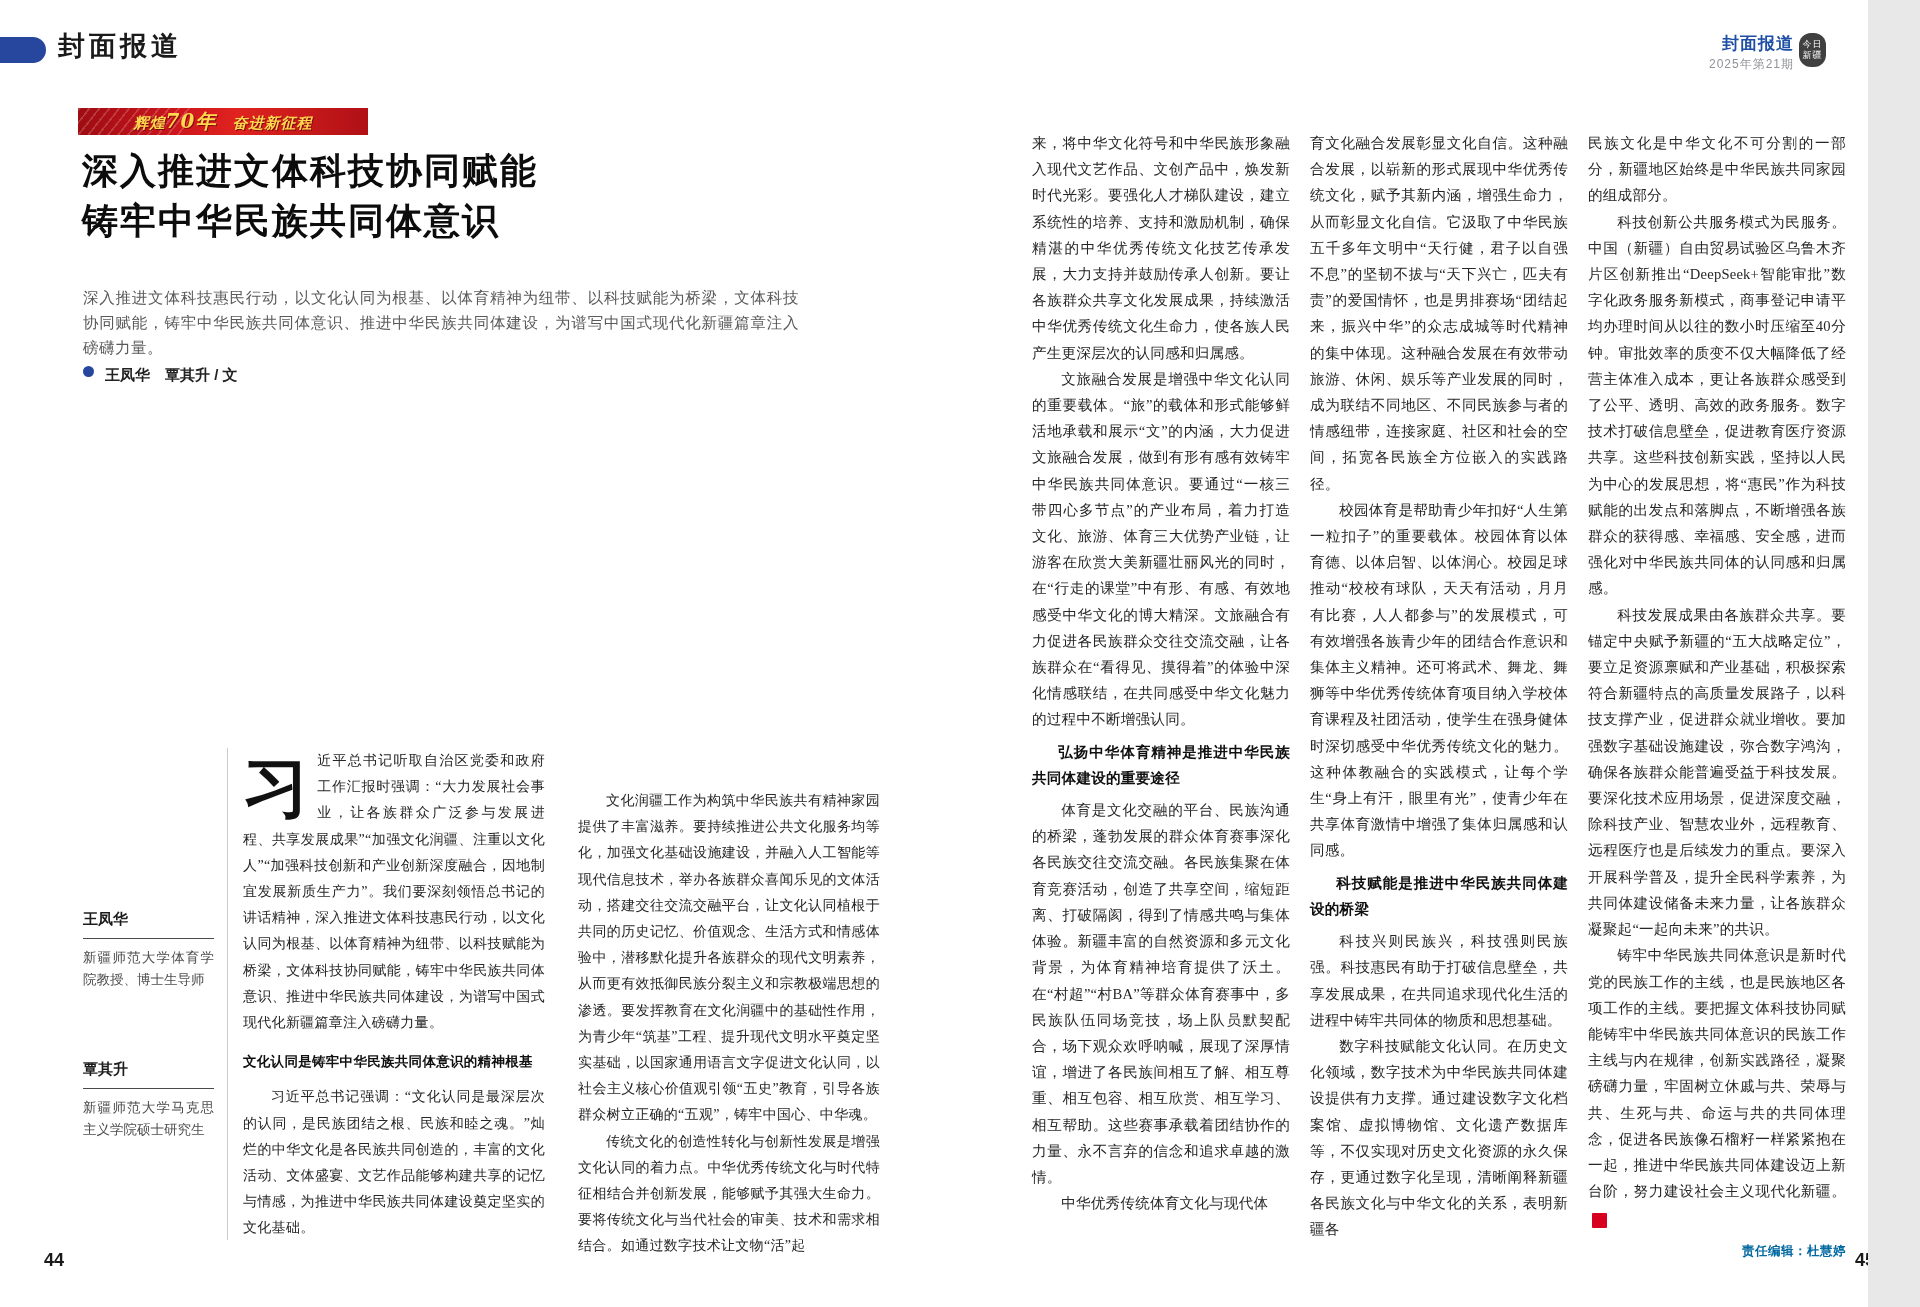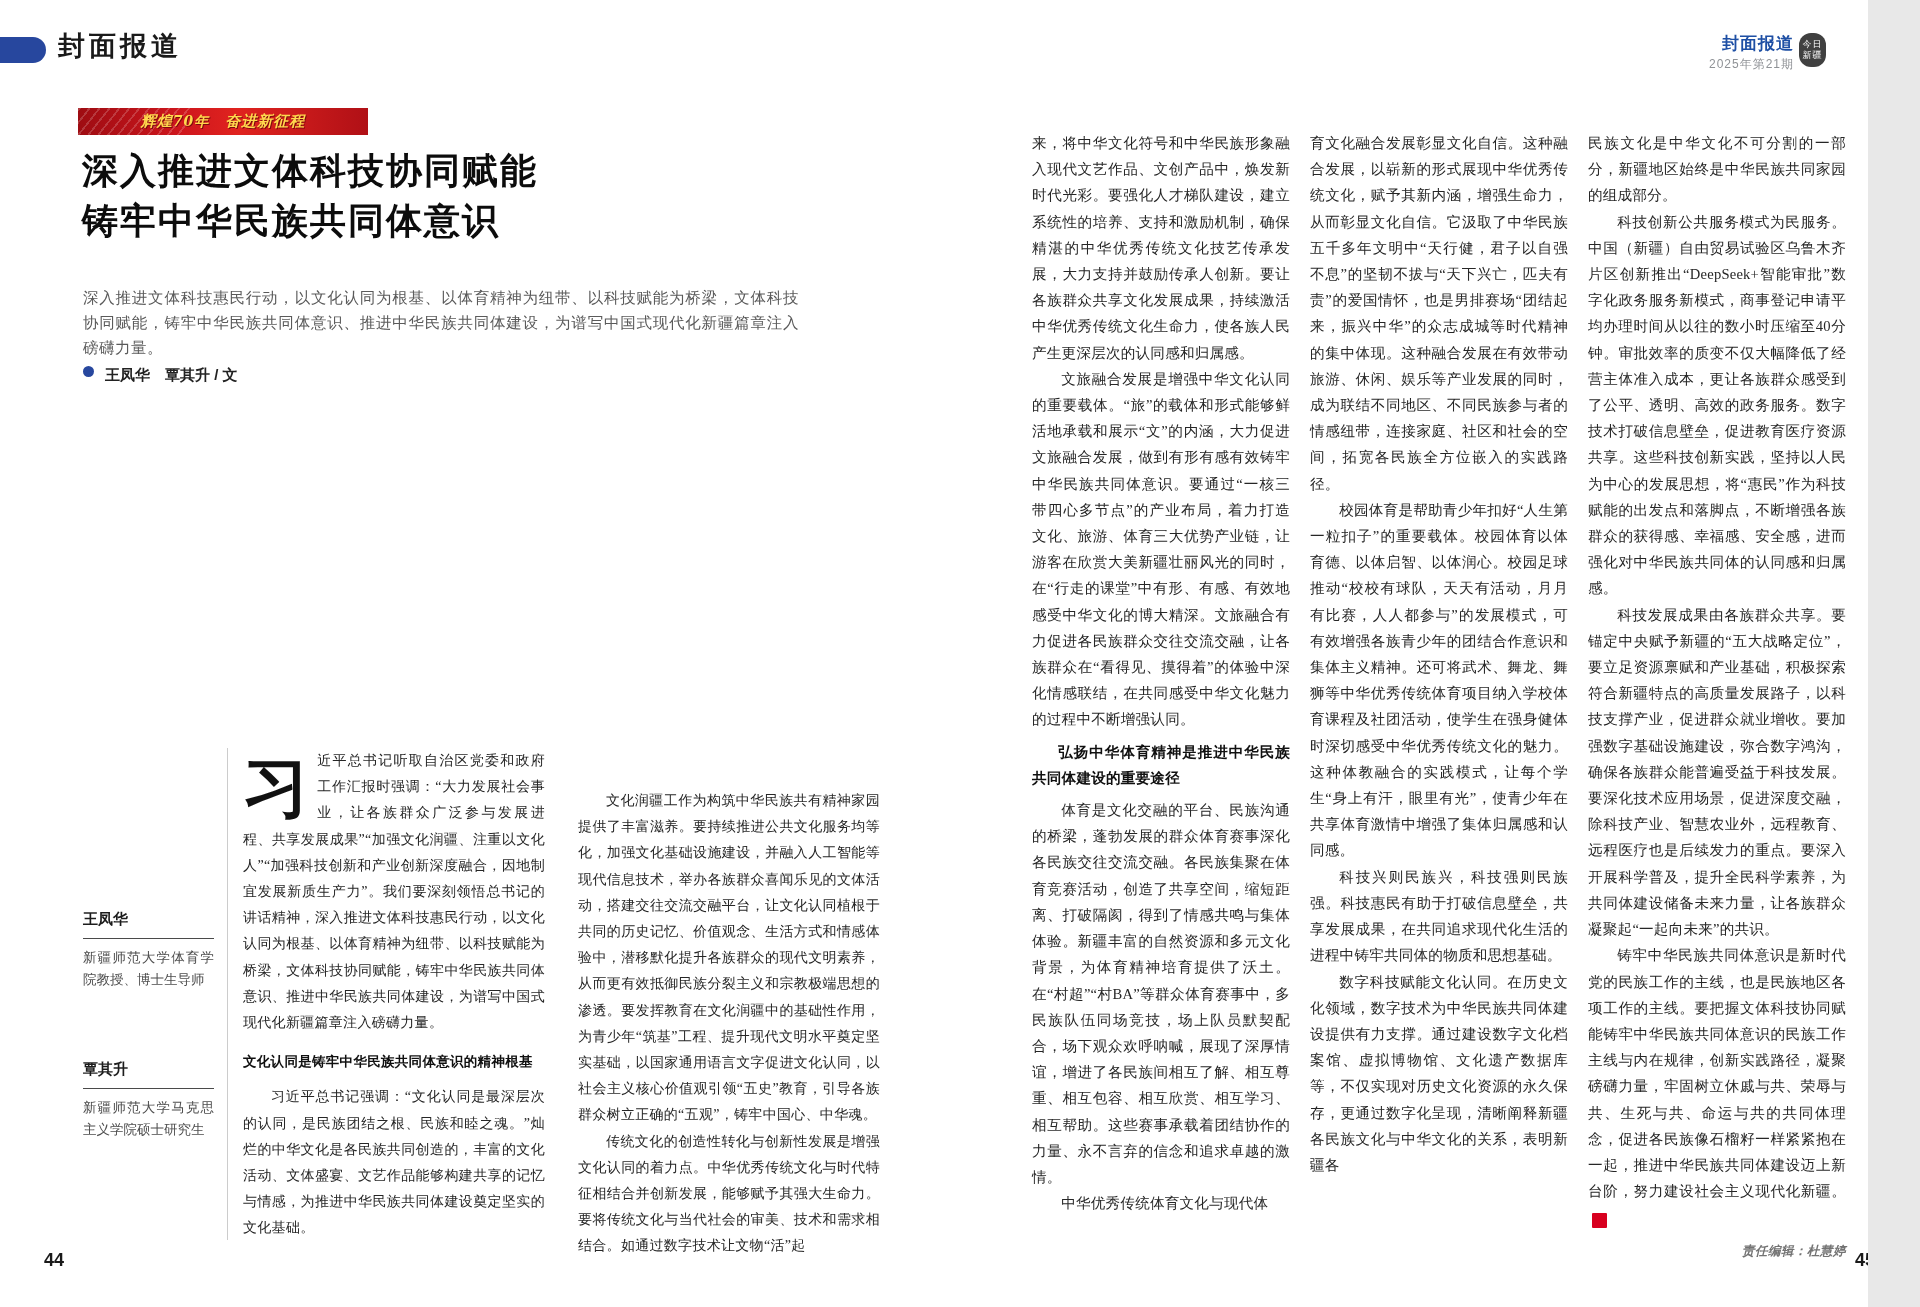--- a/index.html
+++ b/index.html
@@ -22,21 +22,21 @@
     padding-top:6px; letter-spacing:1px; border-radius:12px; }
   
   .banner { position:absolute; left:78px; top:108px; width:290px; height:27px;
     background:linear-gradient(90deg,#9e0c12 0%, #ce161d 35%, #e0231f 55%, #b01016 100%);
     display:flex; align-items:center; justify-content:center; overflow:hidden; }
   .banner:before { content:""; position:absolute; left:-10px; top:-8px; width:120px; height:44px;
     background:repeating-linear-gradient(115deg, rgba(255,255,255,.18) 0 2px, transparent 2px 9px);
     transform:skewX(-18deg); }
   .banner .bt { position:relative; color:#ffd84d; font-style:italic; font-weight:700;
     font-size:15px; letter-spacing:1px; text-shadow:1px 1px 0 #7e0a0e; white-space:nowrap; }
-  .banner .bt .num { font-size:14px; font-family:"DejaVu Serif", serif; }
+  .banner .bt .num { font-size:20px; font-family:"DejaVu Serif", serif; }
   
   .title { position:absolute; left:82px; top:146px; font-size:36px; font-weight:700;
     color:#0c0c0c; line-height:50px; letter-spacing:2px; }
   .abstract { position:absolute; left:83px; top:285px; width:716px; font-size:15.5px;
     line-height:25px; color:#5a5a5a; text-align:justify; letter-spacing:0.5px; }
   .byline { position:absolute; left:83px; top:366px; font-size:15px; font-weight:700;
     color:#222; display:flex; align-items:flex-start; }
   .byline .dot { width:11px; height:11px; border-radius:50%; background:#27479e;
     display:inline-block; margin-right:11px; }
   
@@ -53,21 +53,21 @@
   .col p.ind { text-indent:2em; }
   .dropcap { float:left; font-family:"DejaVu Serif", serif; font-weight:700;
     font-size:66px; line-height:72px; margin:3px 8px 0 0; color:#111; }
   .subhead { font-family:"Liberation Sans", sans-serif; font-weight:700; color:#101010; }
   .subheadL { font-size:13.5px; white-space:nowrap; margin:13px 0 9px 0; }
   .subheadR { font-size:14.6px; text-indent:1.8em; margin:6px 0 6px 0; }
   .endmark { display:inline-block; width:15px; height:15px; background:#d8001f; color:#fff;
     font-family:"DejaVu Serif", serif; font-style:italic; font-weight:700; font-size:12px;
     line-height:15px; text-align:center; vertical-align:-2px; margin-left:4px; border-radius:1px; }
   .editor { text-align:right; font-family:"Liberation Sans", sans-serif; font-weight:700;
-    font-size:12.5px; color:#737373; margin-top:7px; letter-spacing:0.5px;font-style:italic; }
+    font-size:12.5px; color:#0369a1; margin-top:7px; letter-spacing:0.5px; }
   
   .pgnum { position:absolute; font-size:18px; font-weight:700; color:#1a1a1a; top:1250px; }
   .pg-l { left:44px; } .pg-r { left:1855px; }
 </style>
 </head>
 <body>
 
 <div class="spread">
 
   <div class="lp-pill"></div>
@@ -126,20 +126,21 @@
     <p>来，将中华文化符号和中华民族形象融入现代文艺作品、文创产品中，焕发新时代光彩。要强化人才梯队建设，建立系统性的培养、支持和激励机制，确保精湛的中华优秀传统文化技艺传承发展，大力支持并鼓励传承人创新。要让各族群众共享文化发展成果，持续激活中华优秀传统文化生命力，使各族人民产生更深层次的认同感和归属感。</p>
     <p class="ind">文旅融合发展是增强中华文化认同的重要载体。“旅”的载体和形式能够鲜活地承载和展示“文”的内涵，大力促进文旅融合发展，做到有形有感有效铸牢中华民族共同体意识。要通过“一核三带四心多节点”的产业布局，着力打造文化、旅游、体育三大优势产业链，让游客在欣赏大美新疆壮丽风光的同时，在“行走的课堂”中有形、有感、有效地感受中华文化的博大精深。文旅融合有力促进各民族群众交往交流交融，让各族群众在“看得见、摸得着”的体验中深化情感联结，在共同感受中华文化魅力的过程中不断增强认同。</p>
     <div class="subhead subheadR">弘扬中华体育精神是推进中华民族共同体建设的重要途径</div>
     <p class="ind">体育是文化交融的平台、民族沟通的桥梁，蓬勃发展的群众体育赛事深化各民族交往交流交融。各民族集聚在体育竞赛活动，创造了共享空间，缩短距离、打破隔阂，得到了情感共鸣与集体体验。新疆丰富的自然资源和多元文化背景，为体育精神培育提供了沃土。在“村超”“村BA”等群众体育赛事中，多民族队伍同场竞技，场上队员默契配合，场下观众欢呼呐喊，展现了深厚情谊，增进了各民族间相互了解、相互尊重、相互包容、相互欣赏、相互学习、相互帮助。这些赛事承载着团结协作的力量、永不言弃的信念和追求卓越的激情。</p>
     <p class="ind">中华优秀传统体育文化与现代体</p>
   </div>
 
   <div class="col colR" style="left:1310px;">
     <p>育文化融合发展彰显文化自信。这种融合发展，以崭新的形式展现中华优秀传统文化，赋予其新内涵，增强生命力，从而彰显文化自信。它汲取了中华民族五千多年文明中“天行健，君子以自强不息”的坚韧不拔与“天下兴亡，匹夫有责”的爱国情怀，也是男排赛场“团结起来，振兴中华”的众志成城等时代精神的集中体现。这种融合发展在有效带动旅游、休闲、娱乐等产业发展的同时，成为联结不同地区、不同民族参与者的情感纽带，连接家庭、社区和社会的空间，拓宽各民族全方位嵌入的实践路径。</p>
     <p class="ind">校园体育是帮助青少年扣好“人生第一粒扣子”的重要载体。校园体育以体育德、以体启智、以体润心。校园足球推动“校校有球队，天天有活动，月月有比赛，人人都参与”的发展模式，可有效增强各族青少年的团结合作意识和集体主义精神。还可将武术、舞龙、舞狮等中华优秀传统体育项目纳入学校体育课程及社团活动，使学生在强身健体时深切感受中华优秀传统文化的魅力。这种体教融合的实践模式，让每个学生“身上有汗，眼里有光”，使青少年在共享体育激情中增强了集体归属感和认同感。</p>
+    <div class="subhead subheadR">科技赋能是推进中华民族共同体建设的桥梁</div>
     <p class="ind">科技兴则民族兴，科技强则民族强。科技惠民有助于打破信息壁垒，共享发展成果，在共同追求现代化生活的进程中铸牢共同体的物质和思想基础。</p>
     <p class="ind">数字科技赋能文化认同。在历史文化领域，数字技术为中华民族共同体建设提供有力支撑。通过建设数字文化档案馆、虚拟博物馆、文化遗产数据库等，不仅实现对历史文化资源的永久保存，更通过数字化呈现，清晰阐释新疆各民族文化与中华文化的关系，表明新疆各</p>
   </div>
 
   <div class="col colR" style="left:1588px;">
     <p>民族文化是中华文化不可分割的一部分，新疆地区始终是中华民族共同家园的组成部分。</p>
     <p class="ind">科技创新公共服务模式为民服务。中国（新疆）自由贸易试验区乌鲁木齐片区创新推出“DeepSeek+智能审批”数字化政务服务新模式，商事登记申请平均办理时间从以往的数小时压缩至40分钟。审批效率的质变不仅大幅降低了经营主体准入成本，更让各族群众感受到了公平、透明、高效的政务服务。数字技术打破信息壁垒，促进教育医疗资源共享。这些科技创新实践，坚持以人民为中心的发展思想，将“惠民”作为科技赋能的出发点和落脚点，不断增强各族群众的获得感、幸福感、安全感，进而强化对中华民族共同体的认同感和归属感。</p>
     <p class="ind">科技发展成果由各族群众共享。要锚定中央赋予新疆的“五大战略定位”，要立足资源禀赋和产业基础，积极探索符合新疆特点的高质量发展路子，以科技支撑产业，促进群众就业增收。要加强数字基础设施建设，弥合数字鸿沟，确保各族群众能普遍受益于科技发展。要深化技术应用场景，促进深度交融，除科技产业、智慧农业外，远程教育、远程医疗也是后续发力的重点。要深入开展科学普及，提升全民科学素养，为共同体建设储备未来力量，让各族群众凝聚起“一起向未来”的共识。</p>
     <p class="ind"><span>铸牢中华民族共同体意识是新时代党的民族工作的主线，也是民族地区各项工作的主线。要把握文体科技协同赋能铸牢中华民族共同体意识的民族工作主线与内在规律，创新实践路径，凝聚磅礴力量，牢固树立休戚与共、荣辱与共、生死与共、命运与共的共同体理念，促进各民族像石榴籽一样紧紧抱在一起，推进中华民族共同体建设迈上新台阶，努力建设社会主义现代化新疆。</span><span class="endmark">J</span></p>
     <div class="editor">责任编辑：杜慧婷</div>

